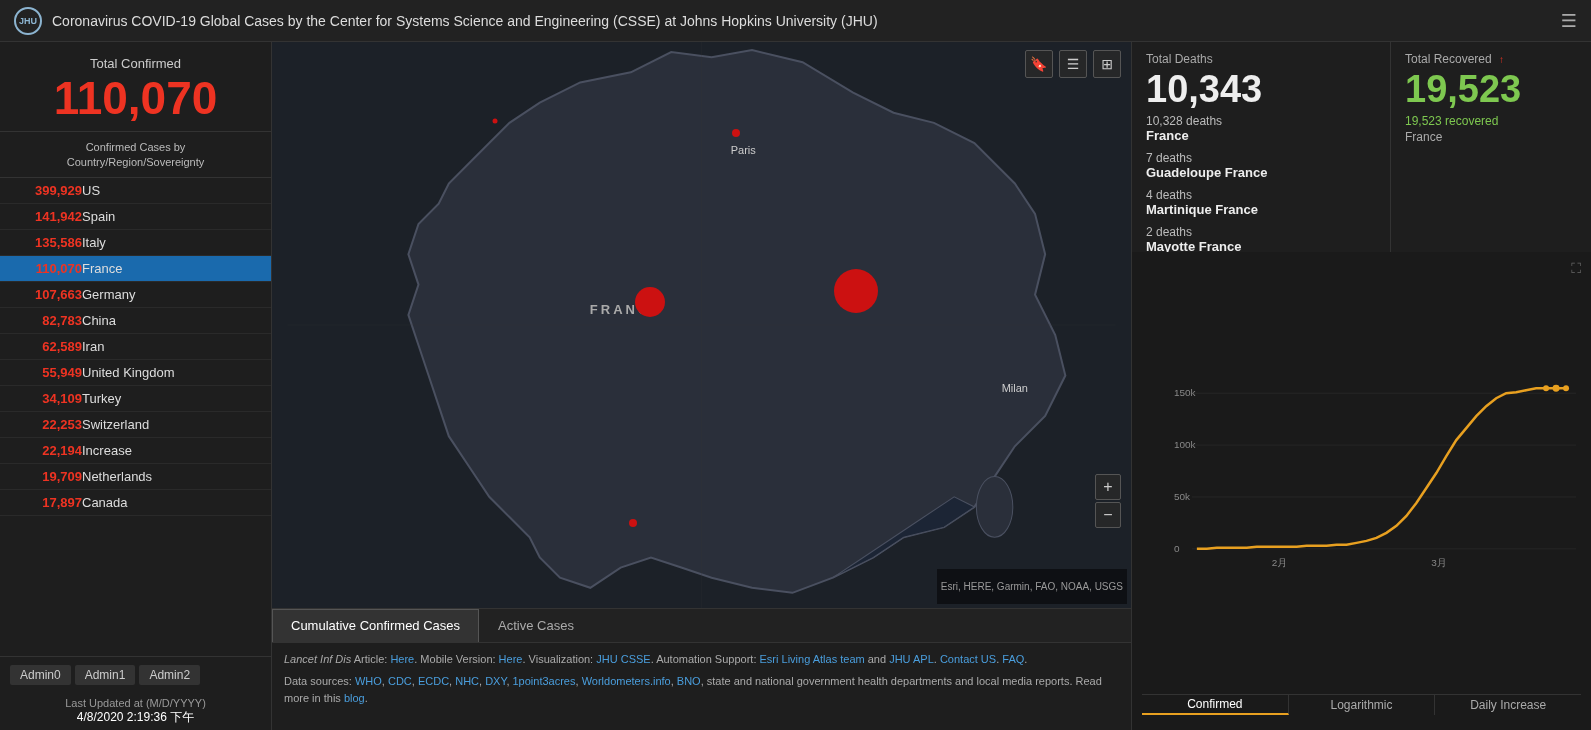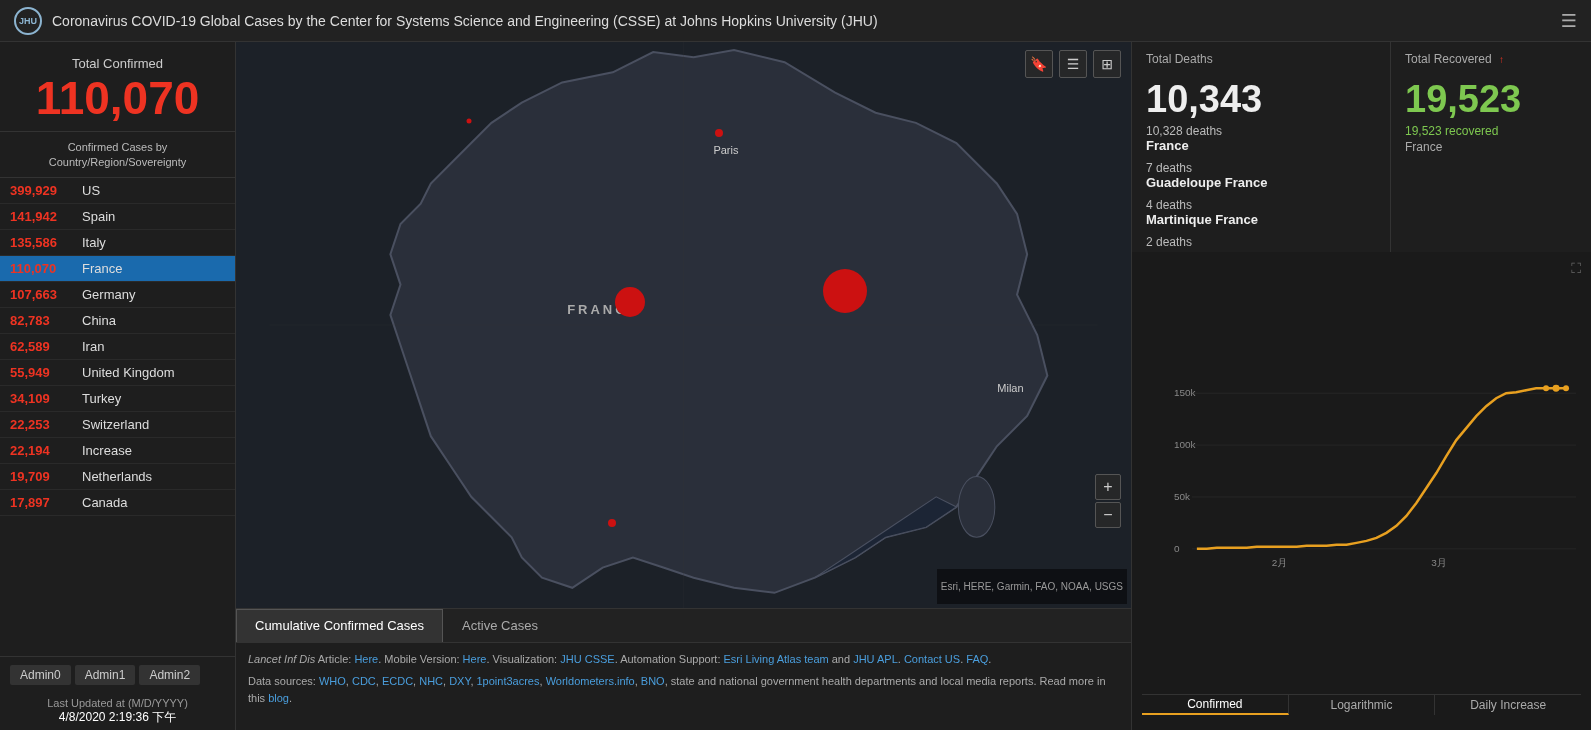--- a/index.html
+++ b/index.html
@@ -56,21 +56,21 @@
 
     
     .main {
       display: flex;
       flex: 1;
       overflow: hidden;
     }
 
     
     .sidebar {
-      width: 236px;
+      width: 272px;
       background: #1e1e1e;
       display: flex;
       flex-direction: column;
       flex-shrink: 0;
       border-right: 1px solid #333;
     }
     .total-confirmed {
       text-align: center;
       padding: 14px 8px 10px;
       border-bottom: 1px solid #333;
@@ -107,20 +107,21 @@
       border-bottom: 1px solid #2a2a2a;
     }
     .country-item.selected {
       background: #1a6aad;
     }
     .country-item .count {
       color: #e32;
       font-weight: bold;
       min-width: 72px;
       font-size: 13px;
+      text-align: right;
     }
     .country-item .name {
       color: #ddd;
     }
     .sidebar-bottom {
       border-top: 1px solid #333;
       padding: 8px 10px 4px;
     }
     .admin-tabs {
       display: flex;
@@ -327,21 +328,21 @@
       overflow-y: auto;
     }
     .recovered-card {
       width: 200px;
       background: #1e1e1e;
       padding: 10px 14px;
     }
     .card-title {
       font-size: 12px;
       color: #aaa;
-      margin-bottom: 14px;
+      margin-bottom: 4px;
     }
     .deaths-number {
       font-size: 38px;
       font-weight: bold;
       color: #eee;
       margin-bottom: 6px;
       line-height: 1;
     }
     .recovered-number {
       font-size: 38px;

